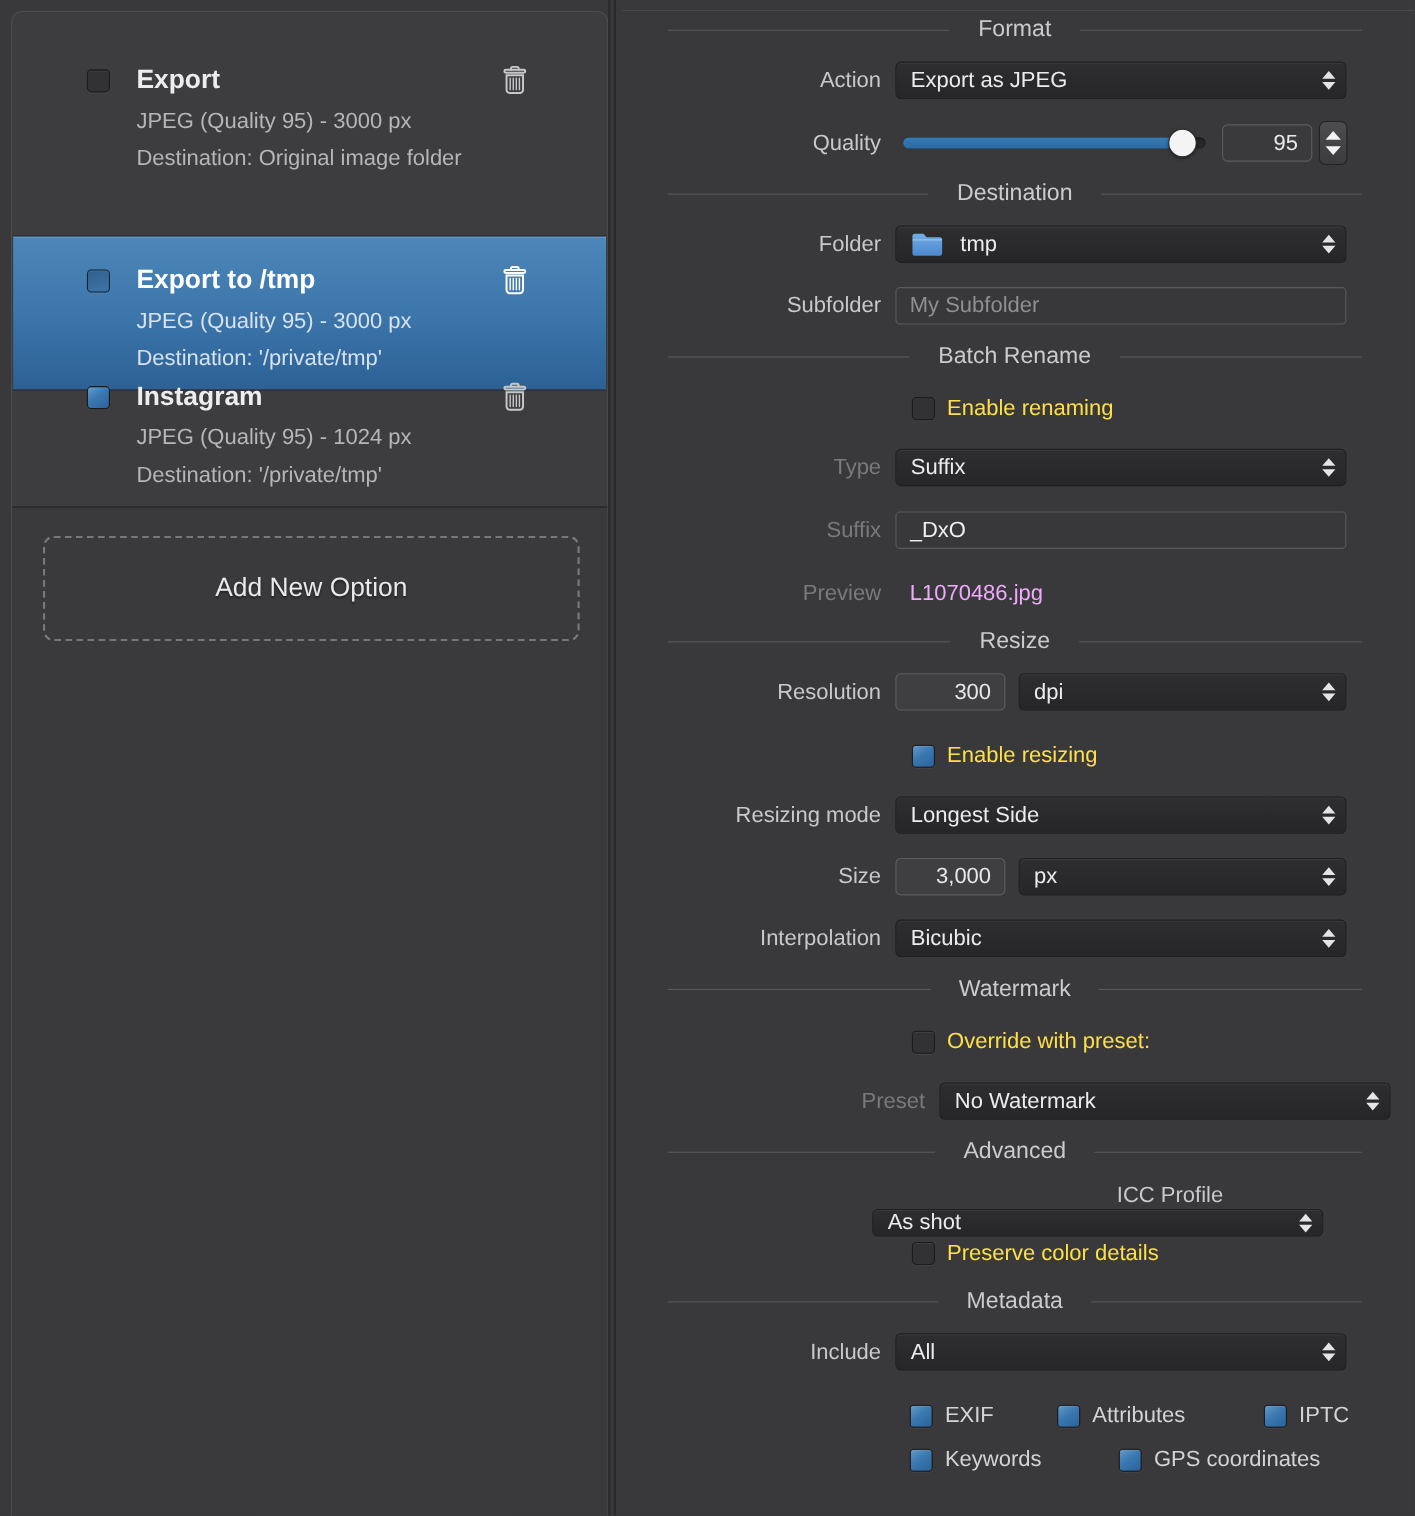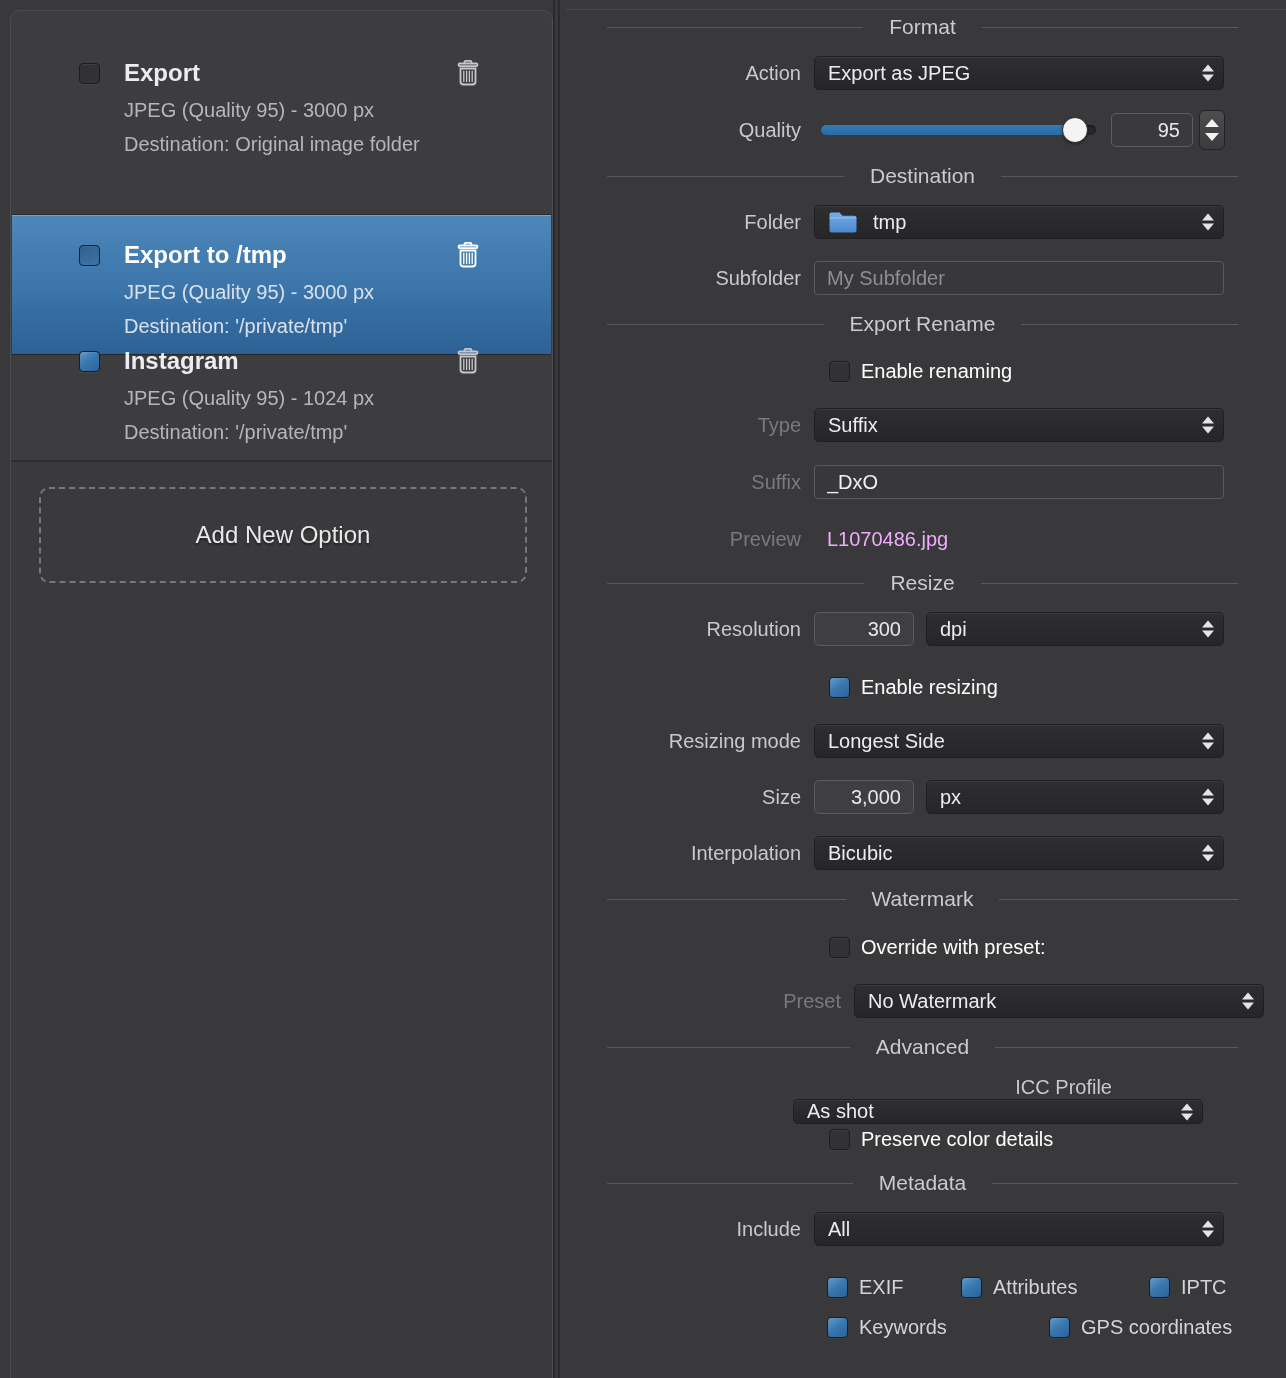--- a/index.html
+++ b/index.html
@@ -96,21 +96,21 @@
     background:#323234; border:1px solid #1c1c1e;
     box-shadow: inset 0 1px 0 rgba(255,255,255,.06), 0 1px 0 rgba(255,255,255,.05);
   }
   .cb[data-checked="true"] {
     background:linear-gradient(145deg,#639bc9 0%,#3a78b0 45%,#2a639c 100%);
   }
   .item[data-selected="true"] .cb[data-checked="false"] {
     background:linear-gradient(160deg,#33608c,#3c74a8); border-color:#14222e;
   }
   .ctl-inline { position:absolute; left:269px; display:flex; align-items:center; gap:11px;
-    font-size:20px; color:#ffffff; }
+    font-size:20px; color:#fde047; }
   .flag { position:absolute; display:flex; align-items:center; gap:11px; font-size:20px; color:#d4d4d6; }
 
   
   .slider { position:relative; width:275px; height:26px; margin-left:7px; flex:none; }
   .track { position:absolute; left:0; right:0; top:8px; height:10px; border-radius:5px;
     background:#27272a; box-shadow: inset 0 1px 2px rgba(0,0,0,.55); }
   .fill { position:absolute; left:0; top:8px; height:10px; border-radius:5px 0 0 5px;
     background:linear-gradient(#357cb4,#2b6aa6); }
   .knob { position:absolute; right:-13px; top:-8px; width:26px; height:26px; border-radius:50%;
     background:#f4f4f4; border:1px solid #2a2a2c; box-shadow:0 1px 3px rgba(0,0,0,.45); cursor:pointer; }
@@ -237,21 +237,21 @@
           <i class="tri-dn"></i>
         </span>
     </div>
   </div>
 
   <div class="row" style="top:261px;">
     <div class="lbl">Subfolder</div>
     <input class="ti" placeholder="My Subfolder" style="">
   </div>
 
-  <div class="sec" style="top:311px;">Export Rename</div>
+  <div class="sec" style="top:311px;">Batch Rename</div>
 
   <div class="row" style="top:359px; height:24px;">
     <div class="ctl-inline">
       <div class="cb" data-checked="false"></div>
       <span>Enable renaming</span>
     </div>
   </div>
 
   <div class="row" style="top:408px;">
     <div class="lbl muted">Type</div>
@@ -397,19 +397,19 @@
       <div class="cb" data-checked="true"></div>
       <span>IPTC</span>
     </div>
   </div>
 
   <div class="row" style="top:1315px; height:24px;">
     <div class="flag" style="left:267px;">
       <div class="cb" data-checked="true"></div>
       <span>Keywords</span>
     </div>
-    <div class="flag" style="left:457px;margin-left:32px;">
+    <div class="flag" style="left:457px;">
       <div class="cb" data-checked="true"></div>
       <span>GPS coordinates</span>
     </div>
   </div>
 
 </div>
 
 </body></html>

